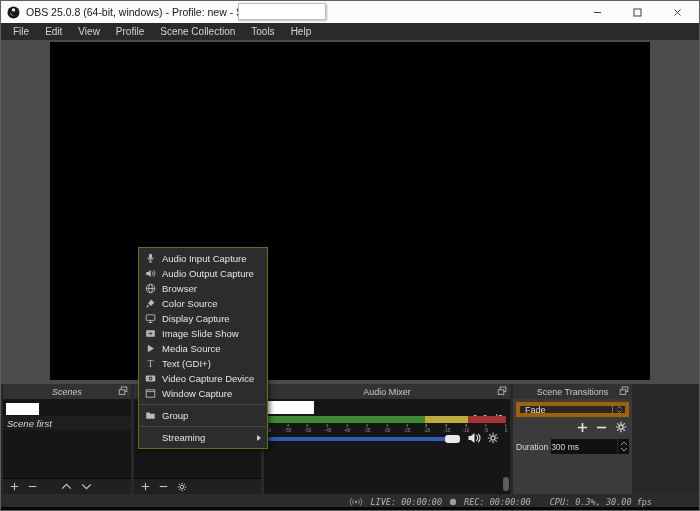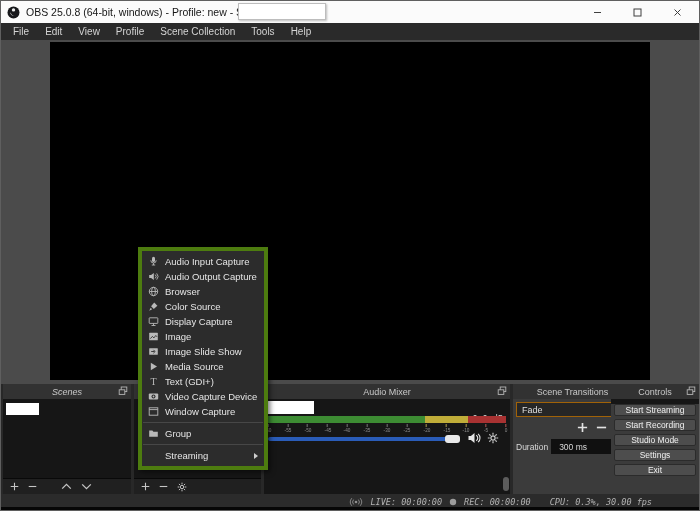--- a/index.html
+++ b/index.html
@@ -55,43 +55,43 @@
   .tick .tm{width:1px;height:3px;}
   .tick .tl{font-size:6px;transform:scale(.78);color:#8d8d8d;line-height:6px;}
   .vol-track{position:absolute;left:4px;top:38px;width:188px;height:4px;border-radius:2px;
              background:var(--volume-blue,#2a5cb8);}
   .vol-handle{position:absolute;left:181px;top:36px;width:15px;height:8px;background:#e9e9e9;border-radius:3px;}
   .spk{position:absolute;left:203px;top:33px;}
   .mix-gear{position:absolute;left:223px;top:33px;color:#cfcfcf;}
   .mixer-scroll{position:absolute;right:1px;bottom:3px;width:6px;height:14px;background:#5c5c5c;border-radius:3px;}
   
   .trans-select{position:absolute;left:3px;top:3px;right:3px;height:15px;background:#262626;
-                border:1px solid #a16207;display:flex;align-items:center;}
+                border:4px solid #a16207;display:flex;align-items:center;}
   .trans-label{flex:1;font-size:9px;color:#dedede;padding-left:5px;}
   .spinner{width:13px;align-self:stretch;border-left:1px solid #707070;display:flex;flex-direction:column;
            align-items:center;justify-content:center;gap:1px;}
   .trans-tools{position:absolute;right:5px;top:22px;display:flex;align-items:center;gap:8px;color:#e2e2e2;}
   .duration-row{position:absolute;left:3px;right:3px;top:40px;height:15px;display:flex;align-items:center;}
   .dur-label{font-size:8.5px;color:#d8d8d8;}
   .dur-box{margin-left:3px;flex:1;height:15px;background:#101010;display:flex;align-items:center;
-           padding-left:8px;color:#d8d8d8;font-size:8.5px;}
+           color:#d8d8d8;font-size:8.5px;}
   .dur-spin{width:12px;height:15px;background:#101010;display:flex;flex-direction:column;align-items:center;
             justify-content:center;gap:1px;border-left:1px solid #2c2c2c;}
   
   .ctl-btn{position:relative;margin:3px 3px 0;height:12px;background:#4d4d4d;border:1px solid #2b2b2b;
            border-radius:2px;color:#f0f0f0;font-size:8.5px;display:flex;align-items:center;justify-content:center;}
   .ctl-btn:first-child{margin-top:5px;}
   
   .statusbar{position:absolute;left:0;top:493px;right:0;height:15px;background:#2b2b2b;
              display:flex;align-items:center;justify-content:flex-end;padding-right:47px;gap:7px;
              color:#b3b3b3;font-size:8.5px;font-family:"DejaVu Sans Mono",monospace;font-style:italic;}
   .sb-cpu{margin-left:12px;}
   .bottom-edge{position:absolute;left:0;right:0;bottom:0;height:3px;background:#060606;}
   
-  .ctx{position:absolute;left:137px;top:246px;width:130px;background:#2c2c2c;border:4px solid #4d7c0f;
+  .ctx{position:absolute;left:137px;top:246px;width:130px;background:#2c2c2c;border:1px solid #4d7c0f;
        box-shadow:2px 2px 5px rgba(0,0,0,.55);padding:3px 0;z-index:10;}
   .mi{height:15px;display:flex;align-items:center;padding:0 6px;color:#e5e5e5;font-size:9.5px;gap:6px;}
   .mi .ico{flex:0 0 11px;height:11px;color:#b9b9b9;display:flex;align-items:center;}
   .mi .noico{flex:0 0 11px;}
   .sep{height:1px;background:#474747;margin:3px 1px;}
   .sub-arrow{margin-left:auto;width:0;height:0;border-left:4px solid #cfcfcf;
              border-top:3px solid transparent;border-bottom:3px solid transparent;}
   svg{display:block;}
 </style>
 </head>
@@ -161,20 +161,23 @@
       <div class="panel-header">
         <span>Scenes</span>
         <span class="dock-opt">
             <svg width="10" height="10">
               <use href="#dockopt"></use>
             </svg>
           </span>
       </div>
       <div class="panel-body">
         <span class="scene-edit"></span>
+        <div class="scene-row">
+          <span>Scene first</span>
+        </div>
         <div class="list-toolbar">
           <span class="tb-ico">
               <span>
                 <svg width="9" height="9" viewBox="0 0 10 10" stroke="currentColor" stroke-width="1.2" fill="none">
                   <path d="M5 .8v8.4M.8 5h8.4"></path>
                 </svg>
               </span>
             </span>
           <span class="tb-ico">
               <span>
@@ -371,37 +374,20 @@
                 <path d="M1 4L4 1l3 3" stroke="#9a9a9a" fill="none"></path>
               </svg>
             <svg width="8" height="5" viewBox="0 0 8 5">
                 <path d="M1 1l3 3 3-3" stroke="#9a9a9a" fill="none"></path>
               </svg>
           </span>
         </div>
       </div>
     </div>
 
-    <div class="panel" id="controls">
-      <div class="panel-header">
-        <span>Controls</span>
-        <span class="dock-opt">
-            <svg width="10" height="10">
-              <use href="#dockopt"></use>
-            </svg>
-          </span>
-      </div>
-      <div class="panel-body">
-        <div class="ctl-btn">Start Streaming</div>
-        <div class="ctl-btn">Start Recording</div>
-        <div class="ctl-btn">Studio Mode</div>
-        <div class="ctl-btn">Settings</div>
-        <div class="ctl-btn">Exit</div>
-      </div>
-    </div>
 
   </div>
 
   <div class="statusbar">
     <span>
       <svg width="14" height="10" viewBox="0 0 14 10" fill="none" stroke="#8f8f8f" stroke-width=".9">
           <circle cx="7" cy="5" r="1.3" fill="#8f8f8f" stroke="none"></circle>
           <path d="M4.6 2.6a3.6 3.6 0 0 0 0 4.8M2.8 1.2a6 6 0 0 0 0 7.6M9.4 2.6a3.6 3.6 0 0 1 0 4.8M11.2 1.2a6 6 0 0 1 0 7.6"></path>
         </svg>
     </span>
@@ -459,29 +445,20 @@
           <svg viewBox="0 0 11 11" width="11" height="11" fill="none" stroke="currentColor" stroke-width=".9">
             <rect x="1.2" y="1.8" width="8.6" height="5.6" rx=".5"></rect>
             <path d="M5.5 7.4v2M3.5 9.5h4"></path>
           </svg>
         </span>
       <span>Display Capture</span>
     </div>
     <div class="mi">
       <span class="ico">
           <svg viewBox="0 0 11 11" width="11" height="11">
-            <rect x="1.2" y="1.8" width="8.6" height="7.4" rx=".5" fill="currentColor"></rect>
-            <path d="M2.4 7.6l2-2.2 1.5 1.5 1.9-2.4 1.2 1.3" fill="none" stroke="#2c2c2c" stroke-width=".9"></path>
-          </svg>
-        </span>
-      <span>Image</span>
-    </div>
-    <div class="mi">
-      <span class="ico">
-          <svg viewBox="0 0 11 11" width="11" height="11">
             <rect x="1.2" y="2.2" width="8.6" height="6.6" rx=".5" fill="currentColor"></rect>
             <path d="M3.2 5.5h3.2M5.4 3.8l1.7 1.7-1.7 1.7" fill="none" stroke="#2c2c2c" stroke-width=".9"></path>
           </svg>
         </span>
       <span>Image Slide Show</span>
     </div>
     <div class="mi">
       <span class="ico">
           <svg viewBox="0 0 11 11" width="11" height="11">
             <path d="M2.8 1.8l6.2 3.7-6.2 3.7z" fill="currentColor"></path>

